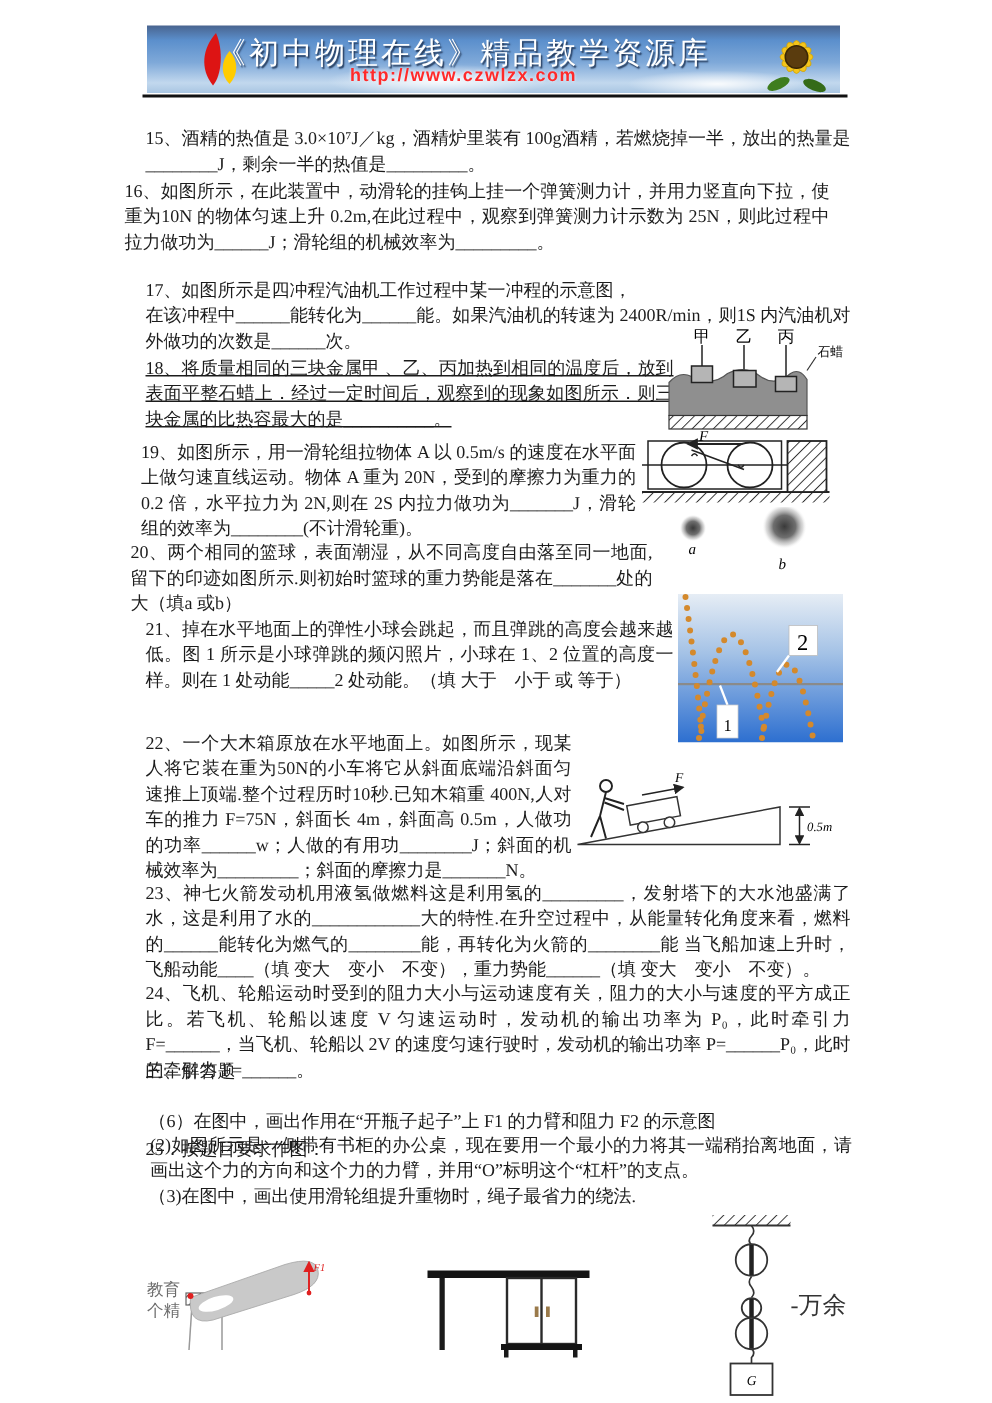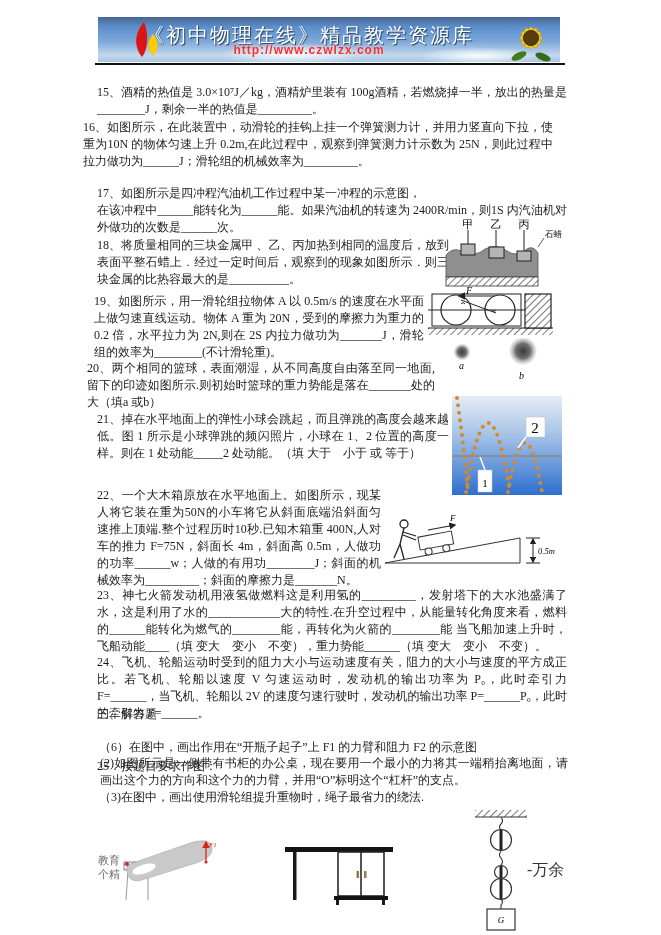--- a/index.html
+++ b/index.html
@@ -96,21 +96,21 @@
       <ellipse cx="11" cy="37" rx="8" ry="3.5" fill="#3f7d1e" transform="rotate(-25 11 37)"></ellipse>
       <ellipse cx="35" cy="38" rx="8" ry="3.5" fill="#356b18" transform="rotate(22 35 38)"></ellipse>
     </svg>
   </div>
   <div class="rule"></div>
 
   <p class="q" style="left:97px;top:84px;width:470px;">15、酒精的热值是 3.0×10⁷J／kg，酒精炉里装有 100g酒精，若燃烧掉一半，放出的热量是________J，剩余一半的热值是_________。</p>
   <p class="q" style="left:83px;top:119px;width:470px;">16、如图所示，在此装置中，动滑轮的挂钩上挂一个弹簧测力计，并用力竖直向下拉，使重为10N 的物体匀速上升 0.2m,在此过程中，观察到弹簧测力计示数为 25N，则此过程中拉力做功为______J；滑轮组的机械效率为_________。</p>
   <p class="q" style="left:97px;top:185px;width:470px;">17、如图所示是四冲程汽油机工作过程中某一冲程的示意图，
 在该冲程中______能转化为______能。如果汽油机的转速为 2400R/min，则1S 内汽油机对外做功的次数是______次。</p>
-  <p class="q" style="left:97px;top:237px;width:352px;">18、将质量相同的三块金属甲 、乙、丙加热到相同的温度后，放到表面平整石蜡上．经过一定时间后，观察到的现象如图所示．则三块金属的比热容最大的是__________。</p>
+  <p class="q" style="left:97px;top:237px;width:352px;text-decoration:underline;">18、将质量相同的三块金属甲 、乙、丙加热到相同的温度后，放到表面平整石蜡上．经过一定时间后，观察到的现象如图所示．则三块金属的比热容最大的是__________。</p>
   <p class="q" style="left:94px;top:293px;width:330px;">19、如图所示，用一滑轮组拉物体 A 以 0.5m/s 的速度在水平面上做匀速直线运动。物体 A 重为 20N，受到的摩擦力为重力的 0.2 倍，水平拉力为 2N,则在 2S 内拉力做功为_______J，滑轮组的效率为________(不计滑轮重)。</p>
   <p class="q" style="left:87px;top:360px;width:348px;">20、两个相同的篮球，表面潮湿，从不同高度自由落至同一地面,留下的印迹如图所示.则初始时篮球的重力势能是落在_______处的大（填a 或b）</p>
   <p class="q" style="left:97px;top:411px;width:352px;">21、掉在水平地面上的弹性小球会跳起，而且弹跳的高度会越来越低。图 1 所示是小球弹跳的频闪照片，小球在 1、2 位置的高度一样。则在 1 处动能_____2 处动能。（填 大于　小于 或 等于）</p>
   <p class="q" style="left:97px;top:487px;width:470px;"><span class="fig-spacer"></span><span>22、一个大木箱原放在水平地面上。如图所示，现某人将它装在重为50N的小车将它从斜面底端沿斜面匀速推上顶端.整个过程历时10秒.已知木箱重 400N,人对车的推力 F=75N，斜面长 4m，斜面高 0.5m，人做功的功率______w；人做的有用功________J；斜面的机械效率为_________；斜面的摩擦力是_______N。</span></p>
   <p class="q" style="left:97px;top:587px;width:470px;">23、神七火箭发动机用液氢做燃料这是利用氢的_________，发射塔下的大水池盛满了水，这是利用了水的____________大的特性.在升空过程中，从能量转化角度来看，燃料的______能转化为燃气的________能，再转化为火箭的________能 当飞船加速上升时，飞船动能____（填 变大　变小　不变），重力势能______（填 变大　变小　不变）。</p>
   <p class="q" style="left:97px;top:654px;width:470px;">24、飞机、轮船运动时受到的阻力大小与运动速度有关，阻力的大小与速度的平方成正比。若飞机、轮船以速度 V 匀速运动时，发动机的输出功率为 P₀，此时牵引力 F=______，当飞机、轮船以 2V 的速度匀速行驶时，发动机的输出功率 P=______P₀，此时的牵引力 F=______。</p>
   <p class="q" style="left:97px;top:706px;width:470px;">三、解答题</p>
   <p class="q" style="left:97px;top:722px;width:470px;margin-top:36px;">25．按题目要求作图：</p>
   <p class="q" style="left:99px;top:739px;width:468px;">（6）在图中，画出作用在“开瓶子起子”上 F1 的力臂和阻力 F2 的示意图</p>
   <p class="q" style="left:100px;top:755px;width:468px;">(2)如图所示是一侧带有书柜的办公桌，现在要用一个最小的力将其一端稍抬离地面，请画出这个力的方向和这个力的力臂，并用“O”标明这个“杠杆”的支点。</p>

